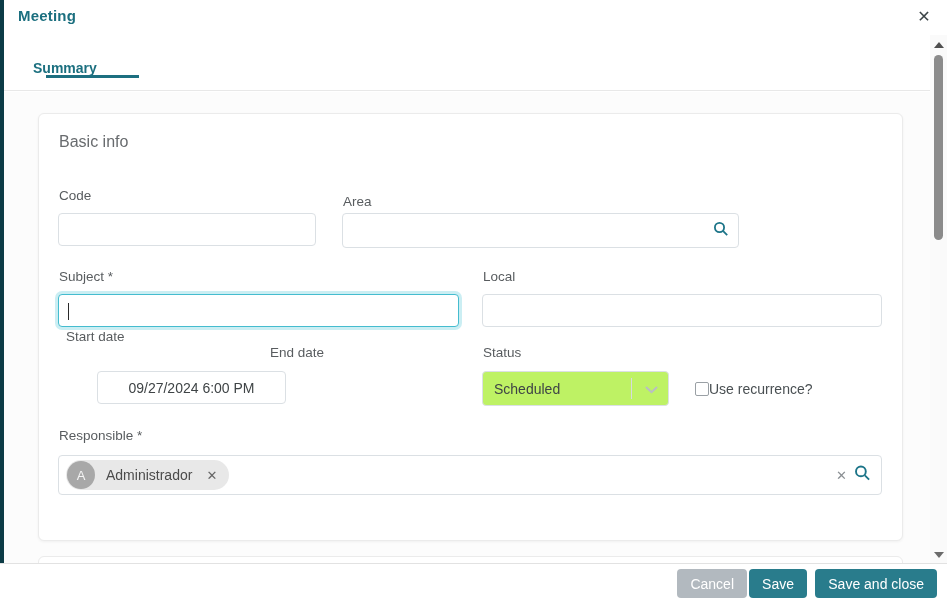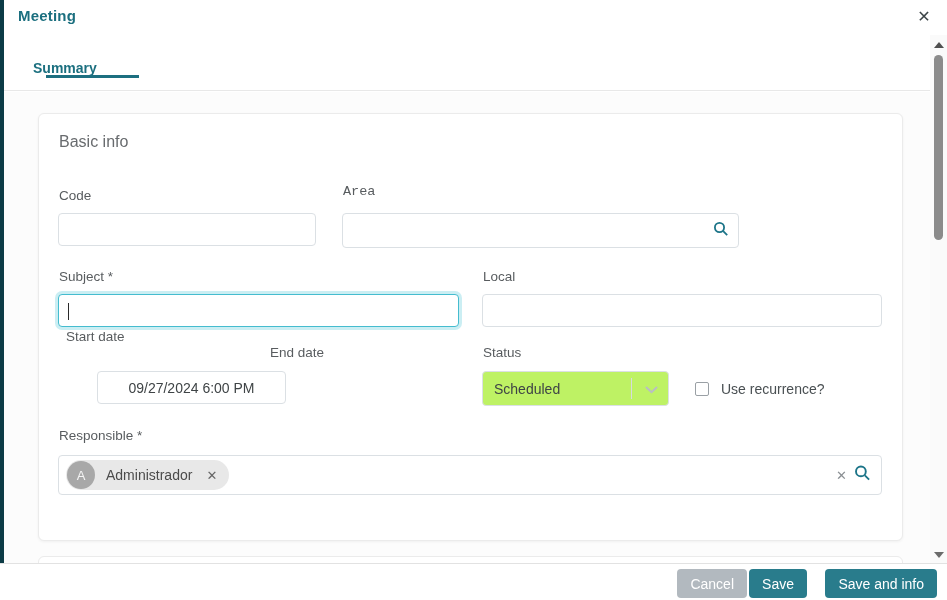--- a/index.html
+++ b/index.html
@@ -33,21 +33,21 @@
 
   .focused-input { border:1px solid #45bccf !important; box-shadow:0 0 0 3px rgba(105,205,220,.35); }
   .caret { position:absolute; left:9px; top:8px; width:1px; height:17px; background:#2a2a2a; animation:blink 1s steps(1) infinite; }
   @keyframes blink { 50% { opacity:0; } }
 
   .select-box { position:absolute; border:1px solid #dbe0e4; border-radius:4px; background:#bef264; cursor:pointer; }
   .select-text { position:absolute; left:11px; top:50%; transform:translateY(-50%); font-size:14px; color:#3f4446; }
   .select-div { position:absolute; right:36px; top:6px; bottom:6px; width:1px; background:#d6dade; }
   .select-chevron { position:absolute; right:10px; top:50%; transform:translateY(-50%); color:#b9bec3; }
 
-  .checkbox-row { position:absolute; display:flex; align-items:center; gap:12px; cursor:pointer; }
+  .checkbox-row { position:absolute; display:flex; align-items:center; gap:0; cursor:pointer; }
   .checkbox { width:14px; height:14px; border:1.5px solid #9aa0a5; border-radius:2px; background:#fff; }
   .checkbox-label { font-size:14px; color:#494f52; }
 
   .multi-field { position:absolute; border:1px solid #dbe0e4; border-radius:4px; background:#fff; }
   .chip { position:absolute; left:7px; top:50%; transform:translateY(-50%); height:30px; background:#e8e8e8;
     border-radius:16px; display:flex; align-items:center; padding-right:12px; }
   .chip-avatar { width:28px; height:28px; margin:1px; border-radius:50%; background:#a8a8a8; color:#f4f4f4;
     font-size:13px; display:flex; align-items:center; justify-content:center; }
   .chip-name { font-size:14px; color:#4b4b4b; margin:0 14px 0 10px; }
   .chip-x { font-size:13px; color:#666; cursor:pointer; }
@@ -86,21 +86,21 @@
 </div>
 
 <div class="content">
 
   <div class="card">
     <div class="card-title">Basic info</div>
 
     <div class="field-label" style="left:20px; top:74px;">Code</div>
     <input class="text-input" style="left: 19px; top: 99px; width: 258px;" value="">
 
-    <div class="field-label" style="left:304px; top:70px;font-family:Liberation Mono, monospace;">Area</div>
+    <div class="field-label" style="left:304px; top:80px;">Area</div>
     <div class="lookup-wrap" style="left:303px; top:99px; width:397px; height:35px;">
       <span class="mag">
         <svg width="16" height="16" viewBox="0 0 16 16" fill="none" stroke="#1b7488" stroke-width="1.8">
           <circle cx="6.5" cy="6.5" r="4.6"></circle>
             <line x1="10.2" y1="10.2" x2="14.2" y2="14.2"></line>
         </svg>
       </span>
     </div>
 
     <div class="field-label" style="left:20px; top:155px;">Subject *</div>
@@ -148,20 +148,20 @@
       </span>
     </div>
   </div>
 
   <div class="card2"></div>
 </div>
 
 <div class="footer">
   <button class="btn btn-cancel">Cancel</button>
   <button class="btn btn-save">Save</button>
-  <button class="btn btn-saveclose">Save and info</button>
+  <button class="btn btn-saveclose">Save and close</button>
 </div>
 
 <div class="scrollbar">
   <div class="sb-up"></div>
   <div class="sb-thumb"></div>
   <div class="sb-down"></div>
 </div>
 
 </body></html>

